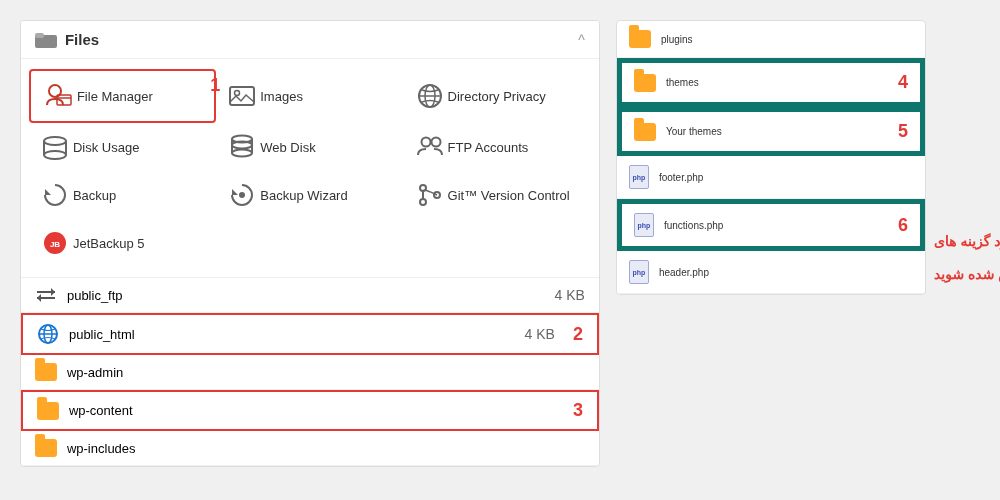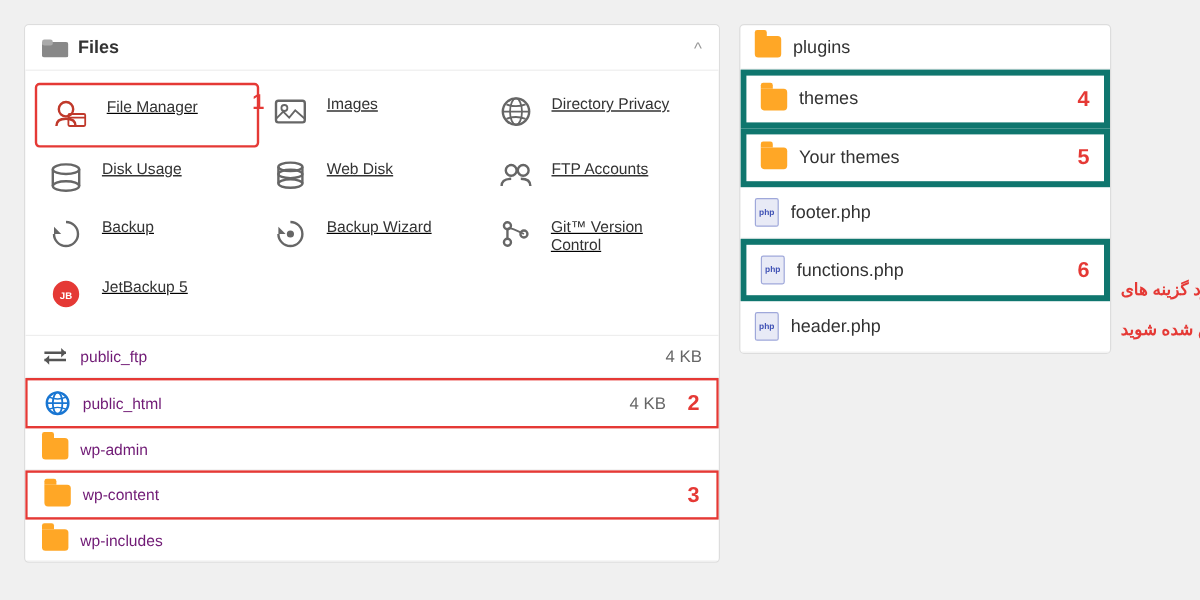--- a/index.html
+++ b/index.html
@@ -53,27 +53,26 @@
     
     .files-grid {
       display: grid;
       grid-template-columns: repeat(3, 1fr);
       gap: 0;
       padding: 10px 8px;
     }
 
     .grid-item {
       display: flex;
-      align-items: flex-start;
-      gap: 16px;
+      align-items: center;
+      gap: 4px;
       padding: 10px 12px;
       cursor: pointer;
       border-radius: 4px;
       transition: background 0.15s;
-      text-decoration: underline;
     }
 
     .grid-item.highlighted {
       border: 2px solid #e53935;
       border-radius: 4px;
     }
 
     .grid-item .item-label {
       font-size: 13px;
       color: #333;
@@ -98,21 +97,21 @@
     }
 
     .file-row-left {
       display: flex;
       align-items: center;
       gap: 10px;
     }
 
     .file-name {
       font-size: 13px;
-      color: #701a75;
+      color: #000000;
     }
 
     .file-size {
       font-size: 14px;
       color: #666;
     }
 
     
     .step-badge {
       position: absolute;
@@ -145,21 +144,21 @@
       border: 5px solid #0f766e;
     }
 
     .right-file-row-left {
       display: flex;
       align-items: center;
       gap: 10px;
     }
 
     .right-file-name {
-      font-size: 15px;
+      font-size: 10px;
       color: #333;
     }
 
     .step-num {
       color: #e53935;
       font-weight: 900;
       font-size: 18px;
     }
 
     

